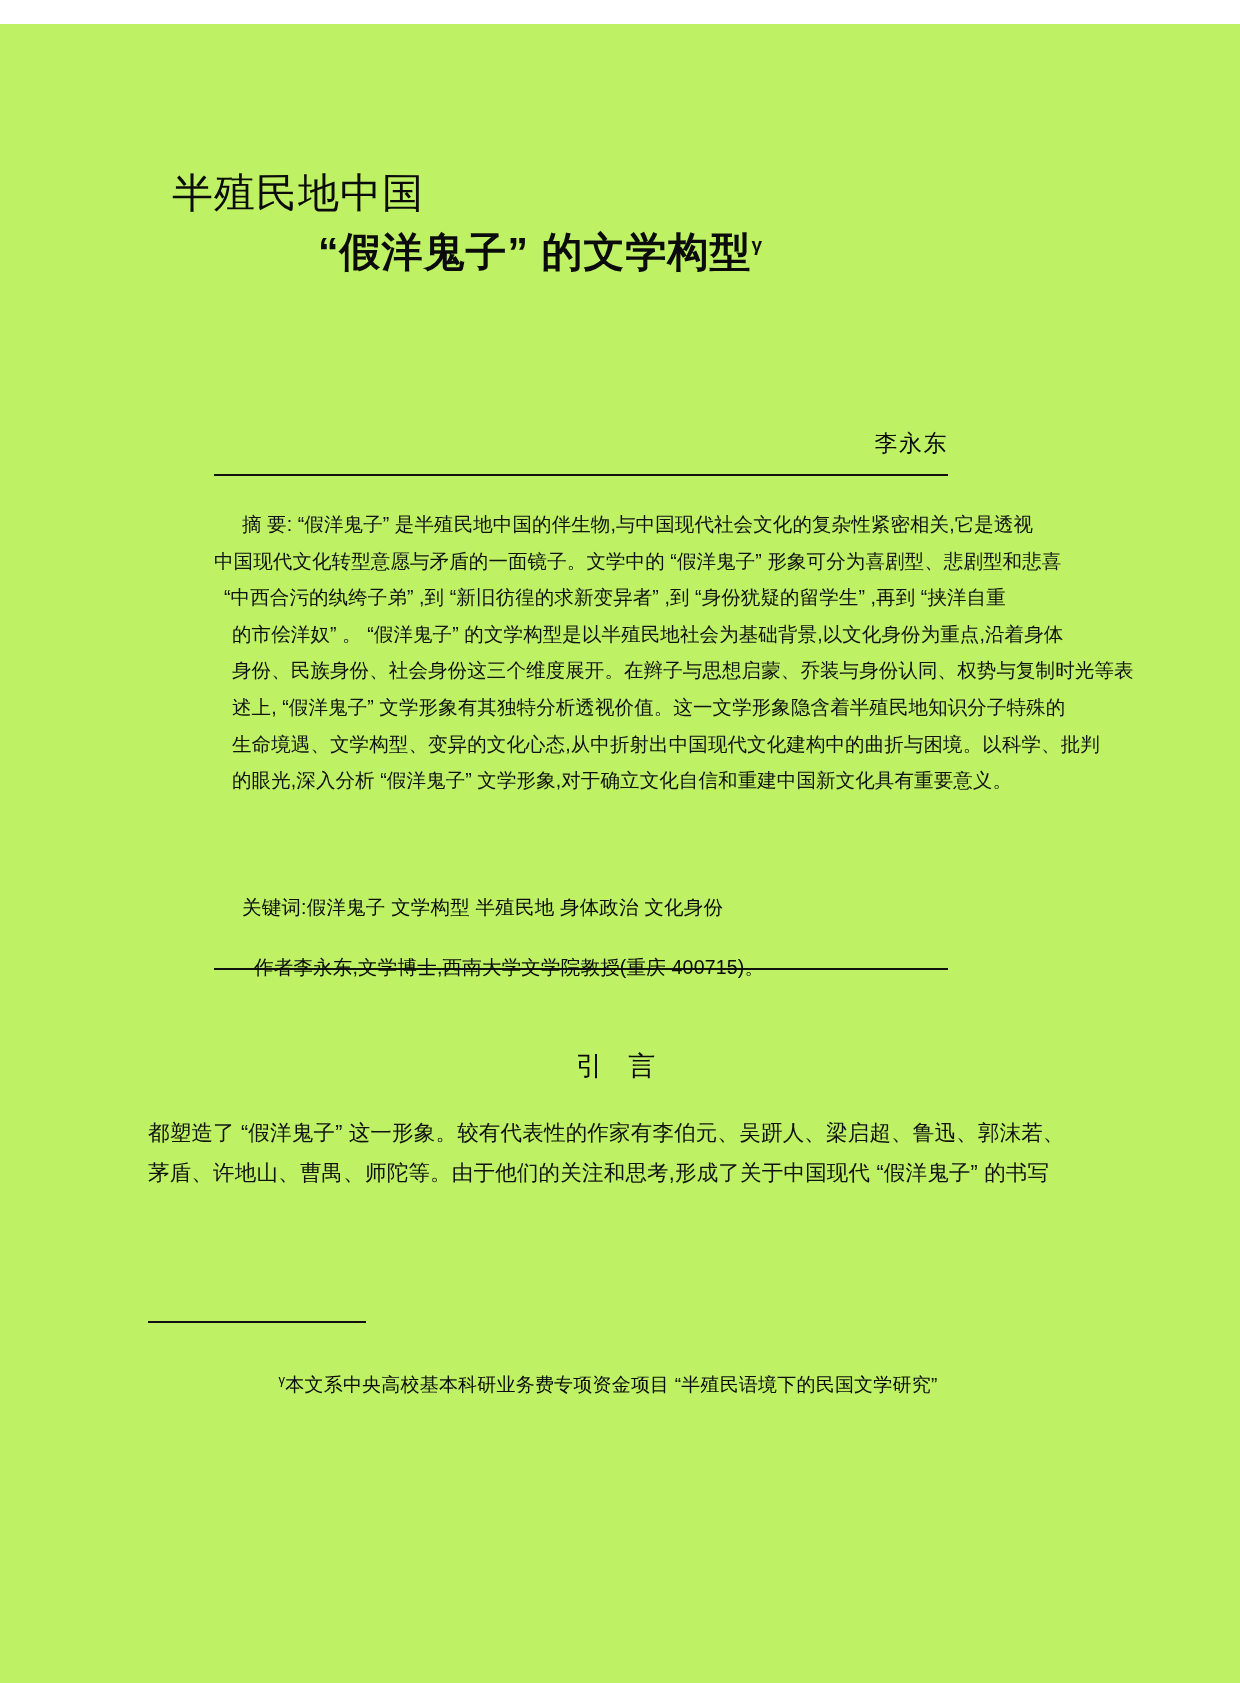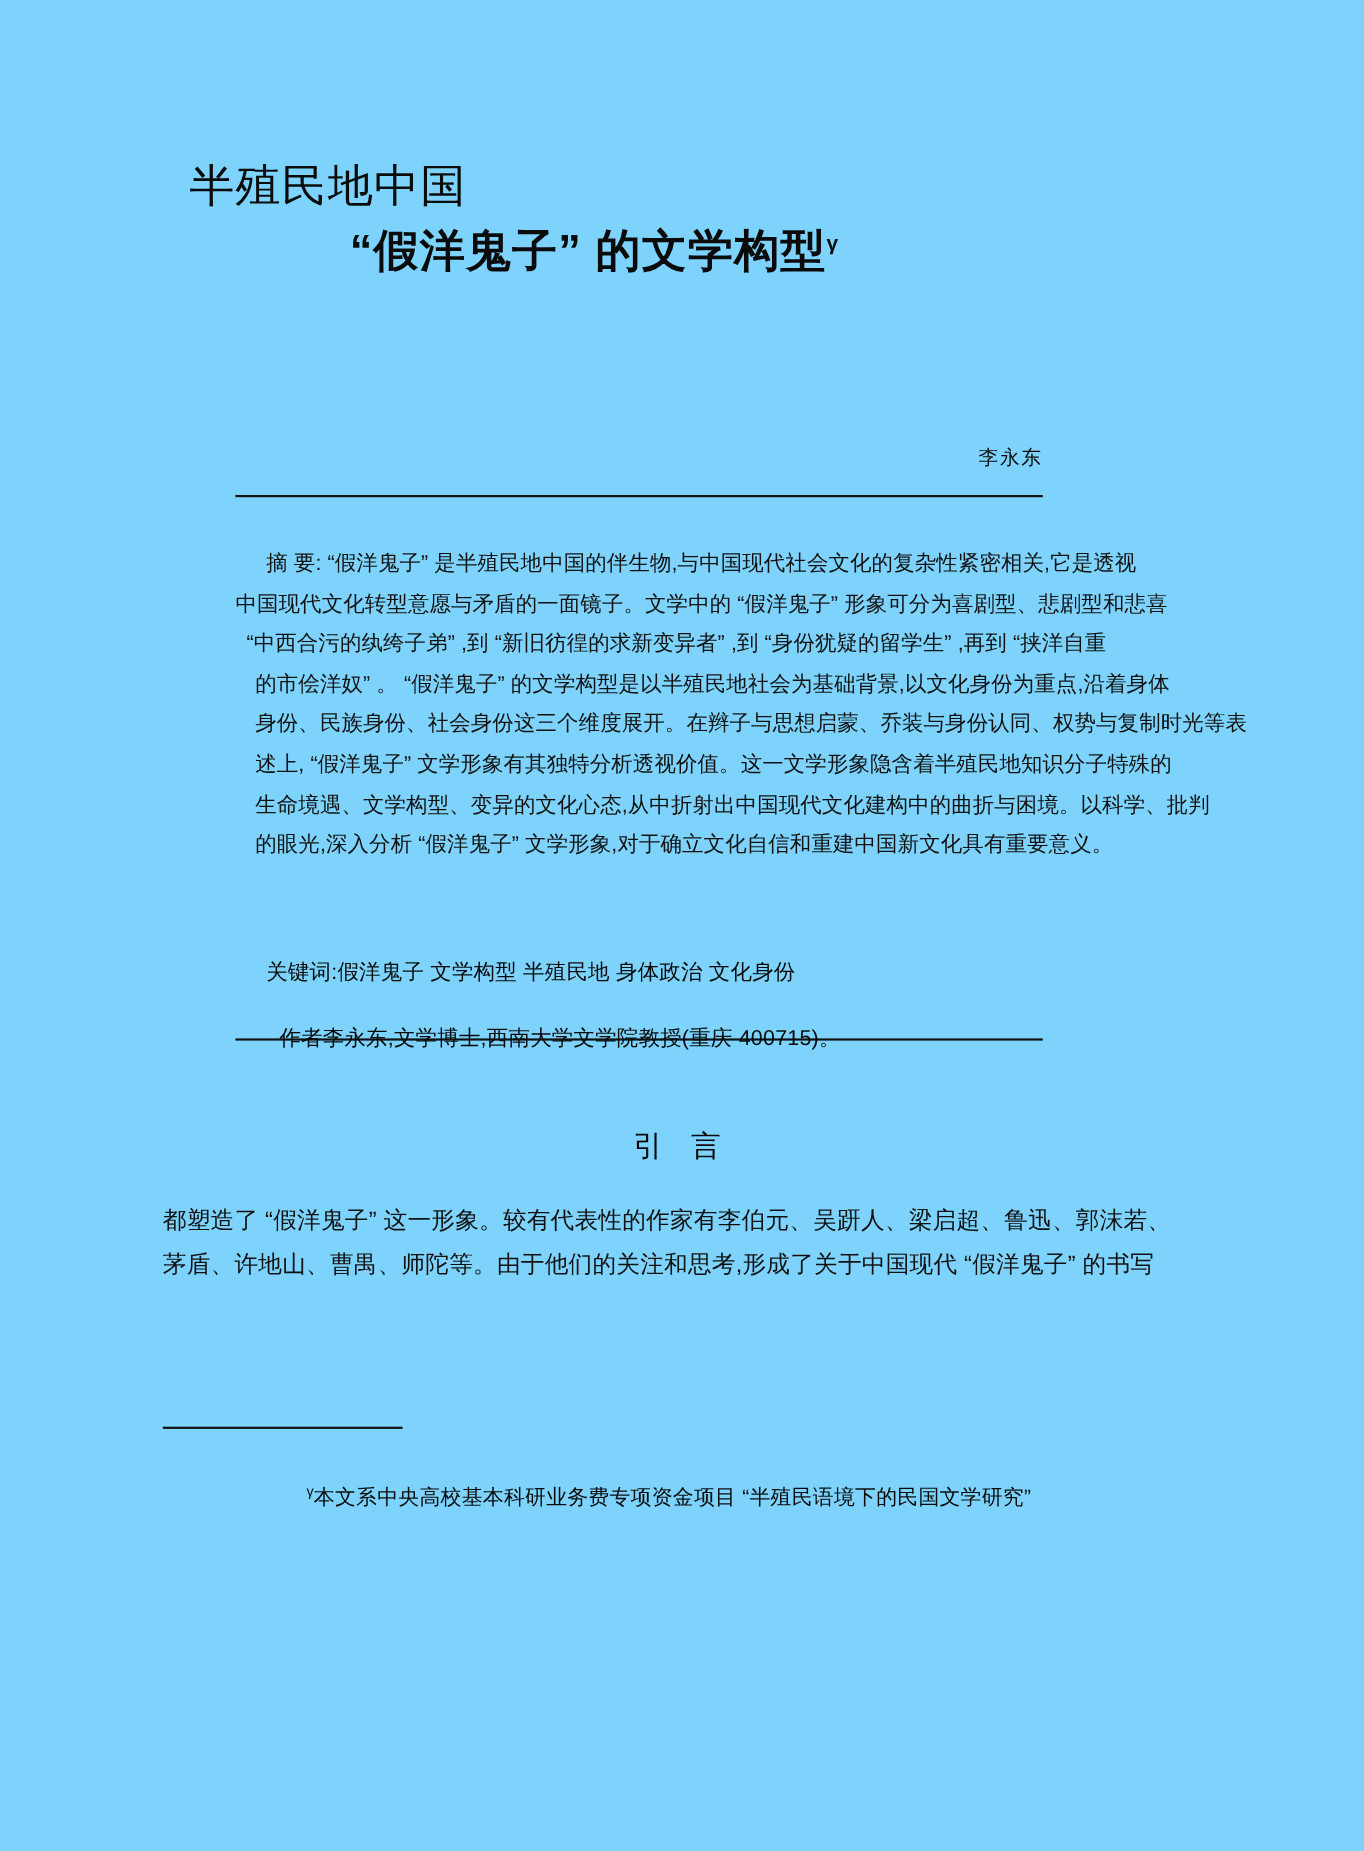--- a/index.html
+++ b/index.html
@@ -12,21 +12,22 @@
     width: 1240px;
     height: 1683px;
     position: relative;
     font-family: "Liberation Sans", "DejaVu Sans", sans-serif;
     color: #0a0a0a;
     overflow: hidden;
   }
   .page {
     position: absolute;
     inset: 0;
-    background: #7dd3fc;
+    background: #bef264;
+    margin-top: 24px;
   }
 
   
   .title-block {
     position: absolute;
     left: 0;
     top: 140px;
     width: 1240px;
   }
   .title-line-1 {
@@ -52,40 +53,40 @@
     letter-spacing: 0;
   }
 
   
   .author-line {
     position: absolute;
     left: 214px;
     top: 404px;
     width: 734px;
     text-align: right;
-    font-size: 18px;
+    font-size: 23px;
     letter-spacing: 1.5px;
   }
 
   
   .rule {
     position: absolute;
     left: 214px;
     width: 734px;
     height: 2px;
     background: #111;
   }
   .rule-top    { top: 450px; }
   .rule-bottom { top: 944px; }
 
   
   .abstract {
     position: absolute;
     left: 214px;
-    top: 494px;
+    top: 482px;
     width: 800px;
     font-size: 19.5px;
     color: #111;
   }
   .abstract p {
     margin: 0;
     line-height: 36.6px;
     white-space: nowrap;
     letter-spacing: 0.1px;
   }

